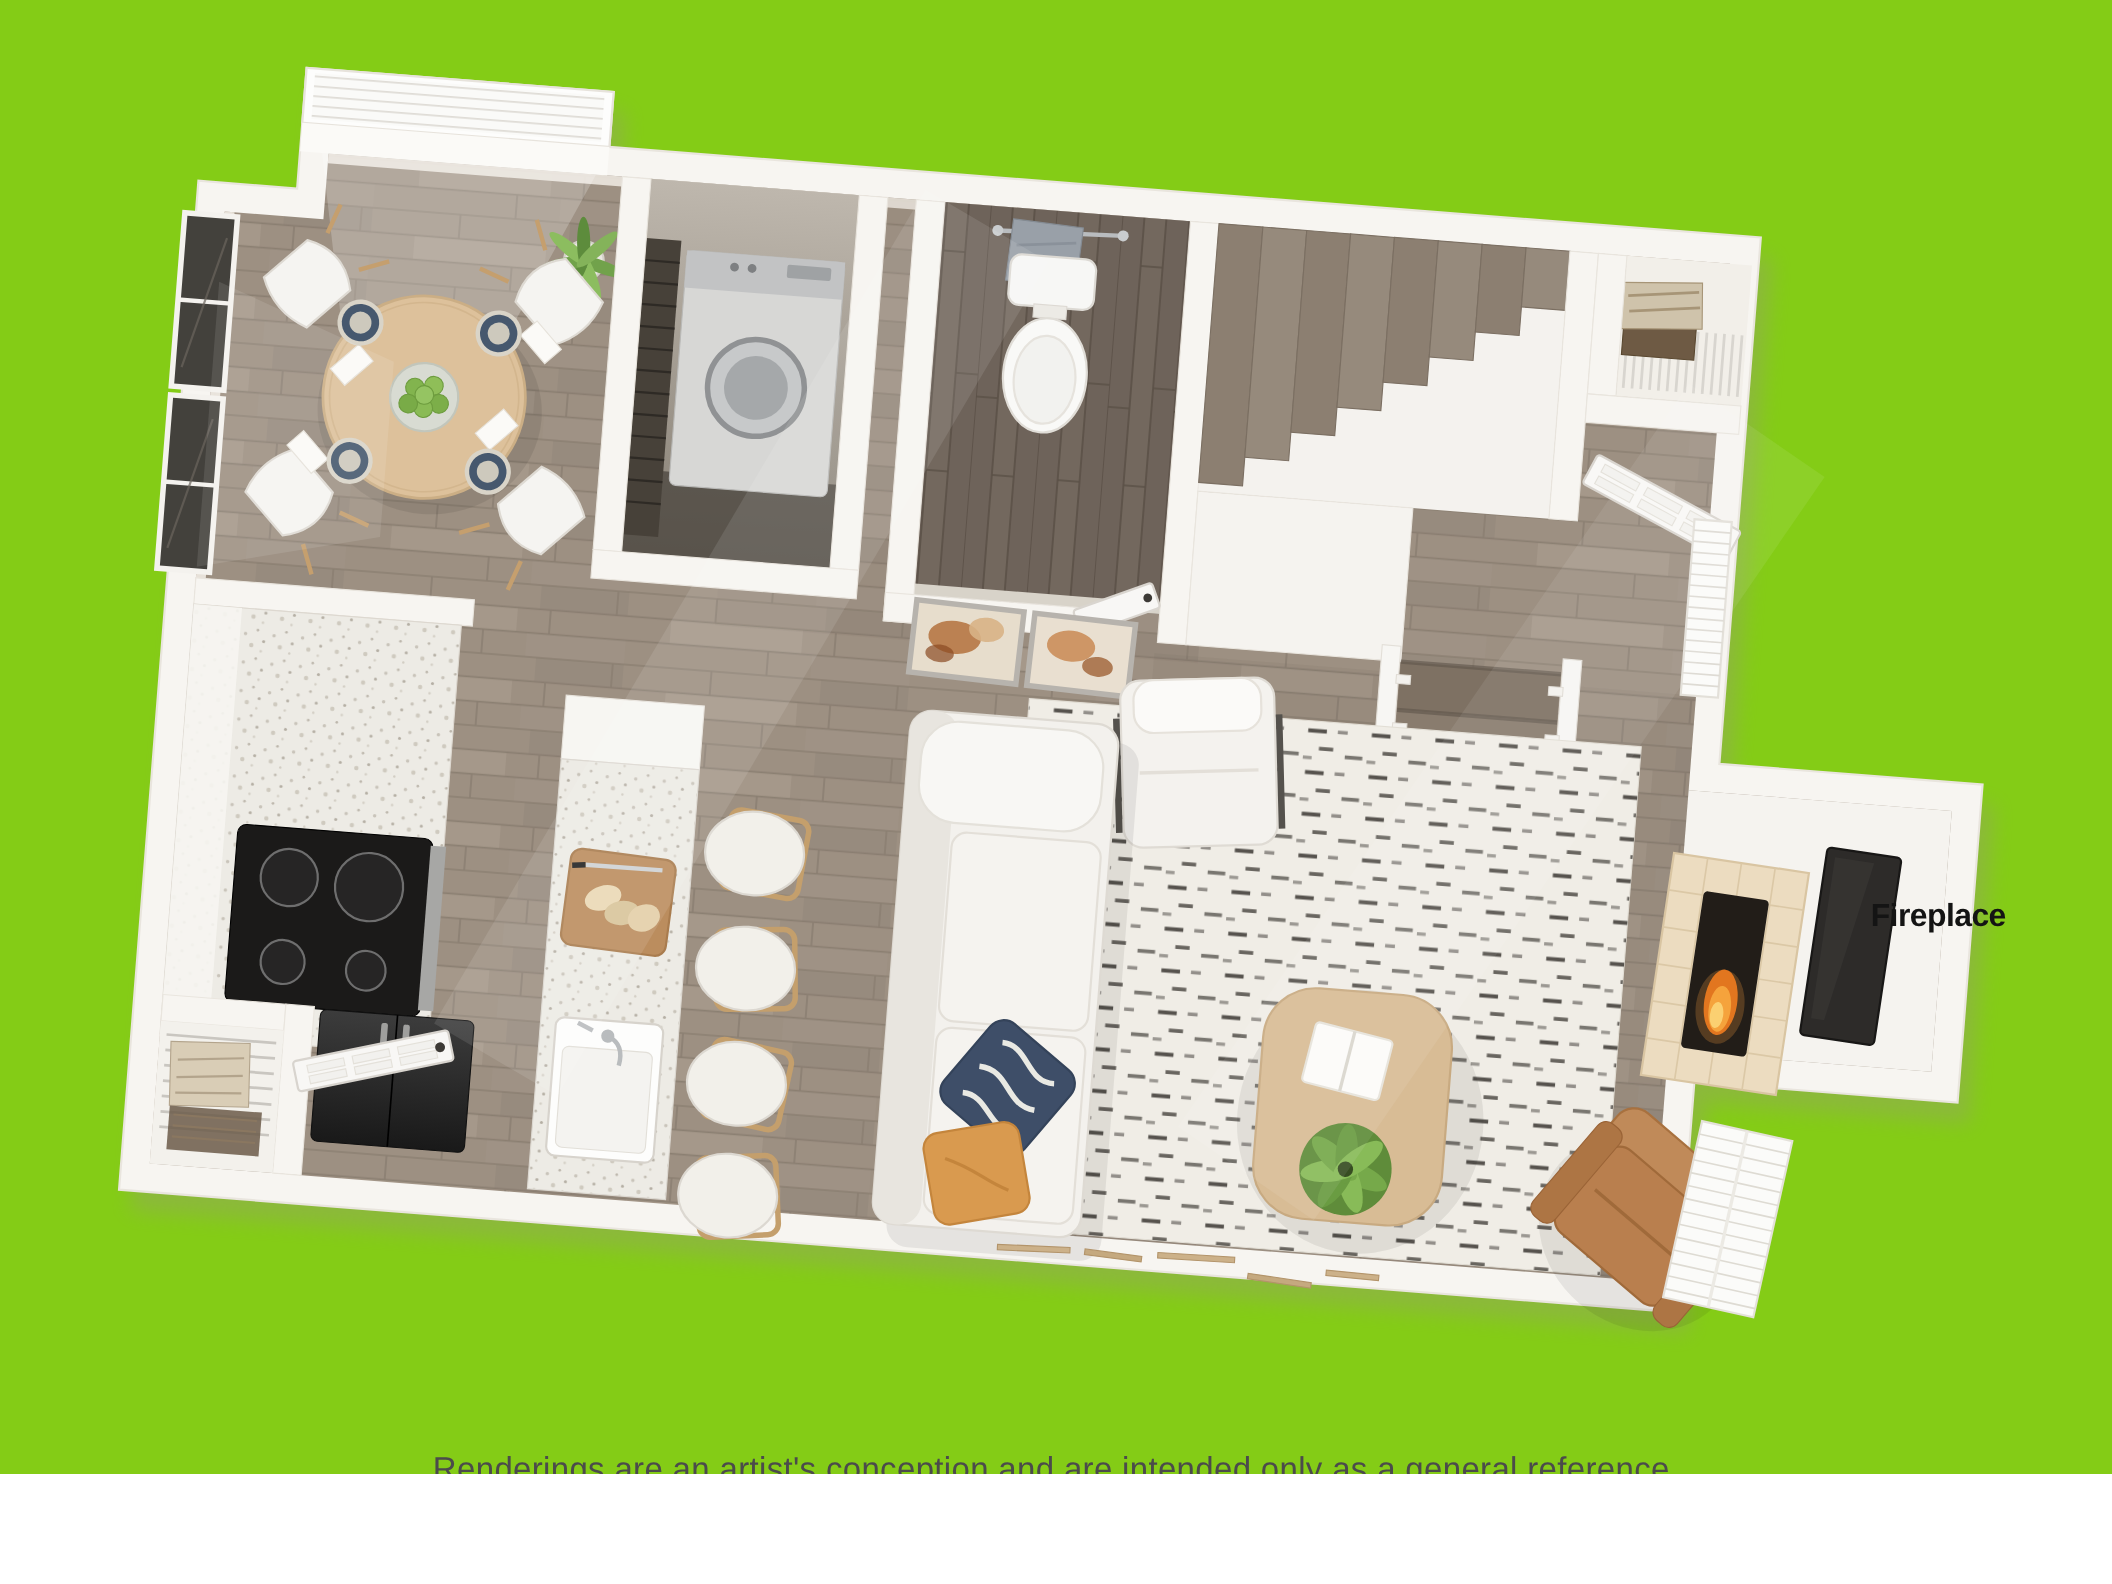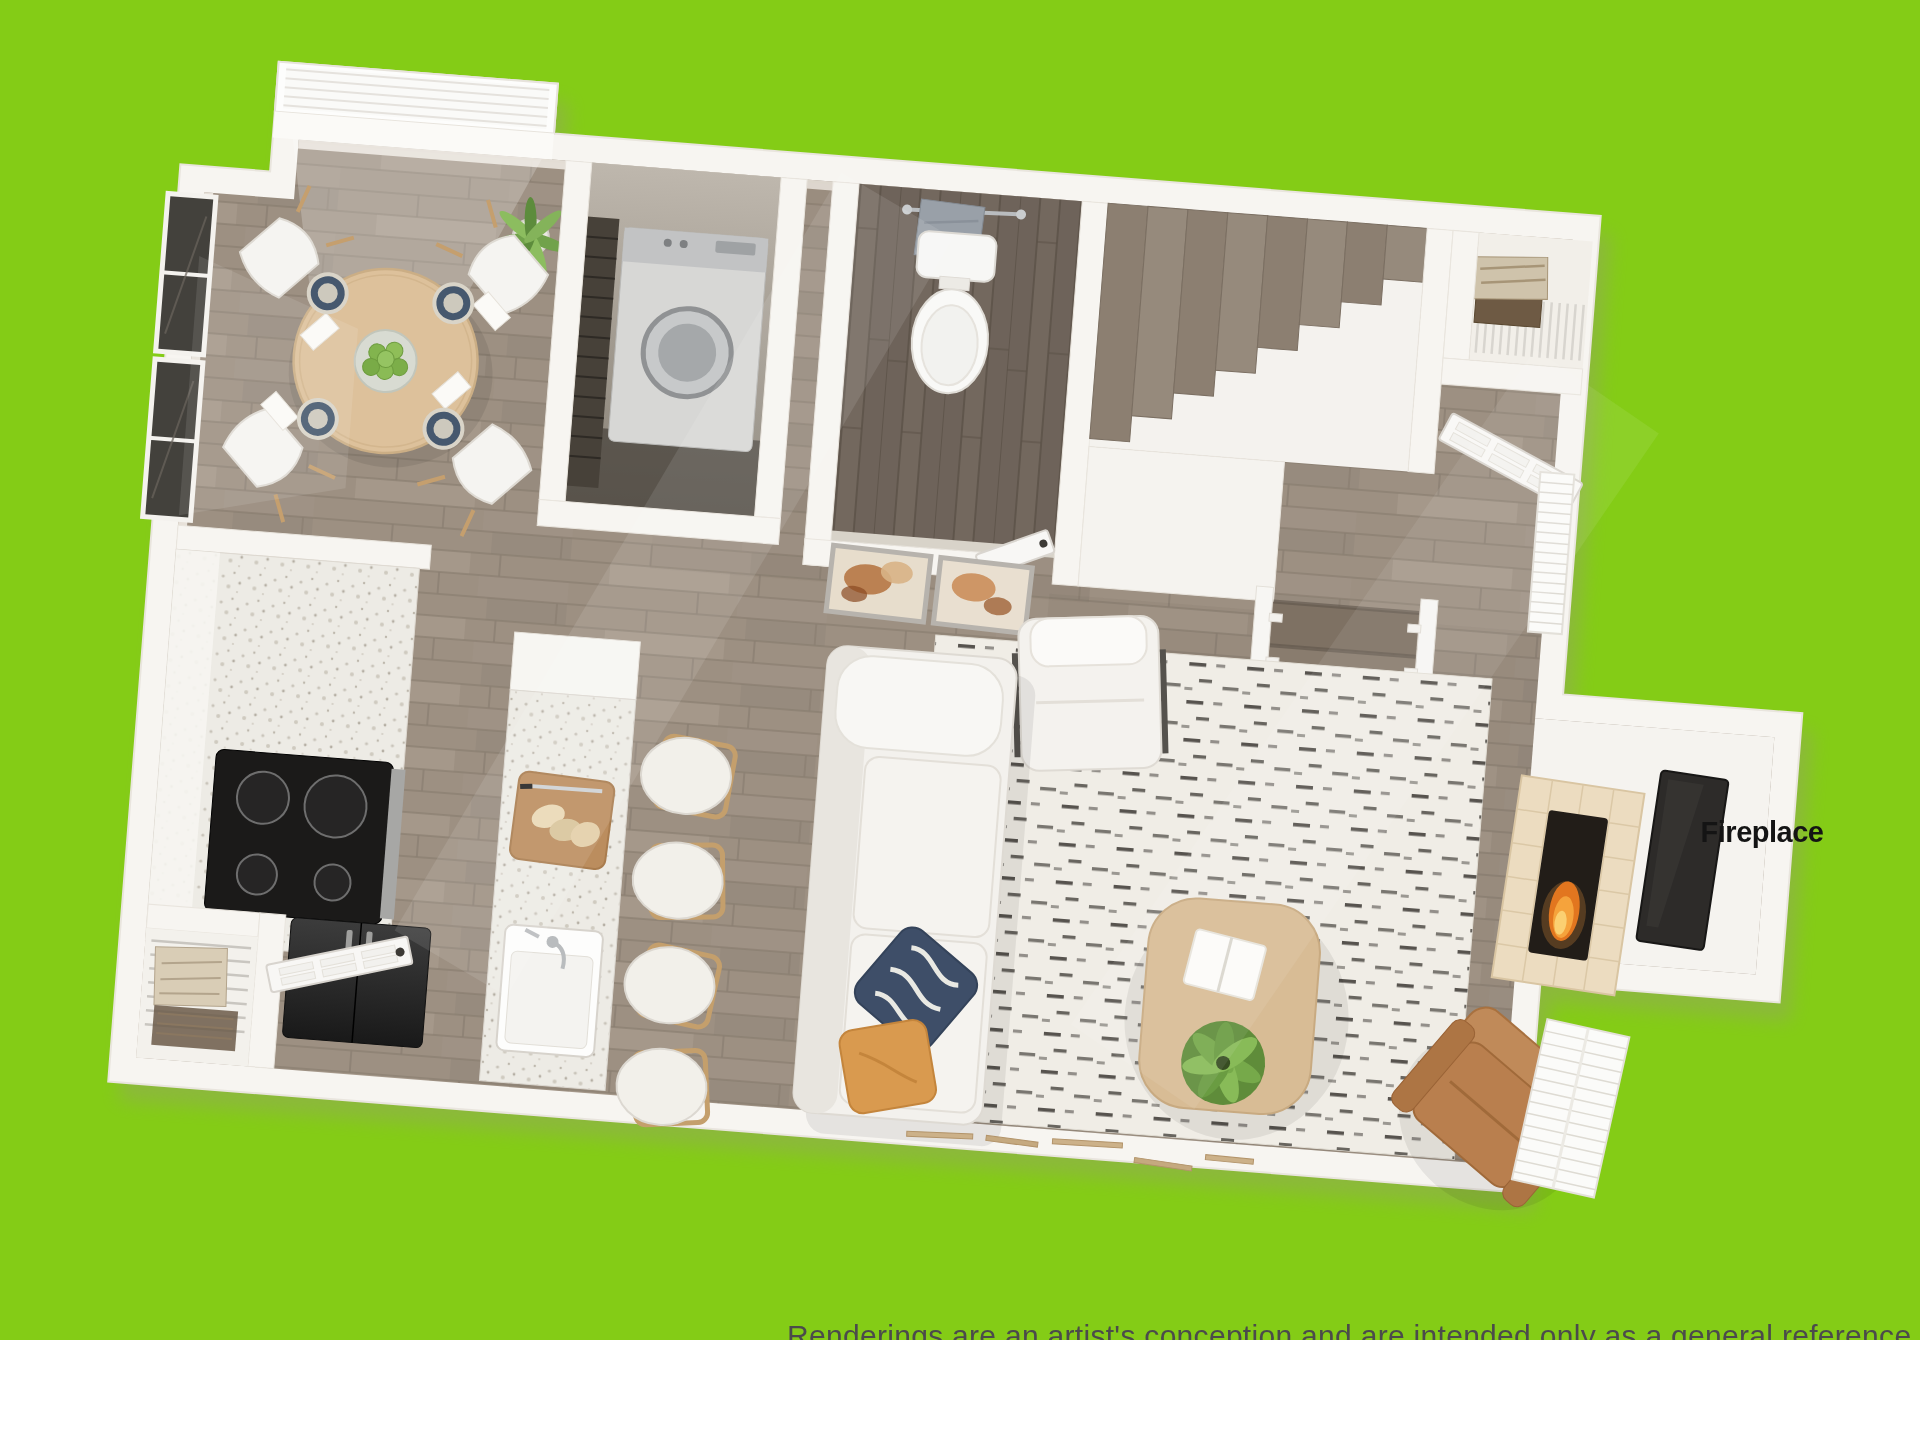--- a/index.html
+++ b/index.html
@@ -1,21 +1,21 @@
 <!DOCTYPE html>
 <html><head>
 <meta charset="utf-8">
 <style>
   html,body{margin:0;padding:0;background:#ffffff;}
   .canvas{position:relative;width:1920px;height:1340px;background:#84cc16;overflow:hidden;
           font-family:"Liberation Sans", sans-serif;}
   .plan-svg{position:absolute;left:0;top:0;}
   .disclaimer{position:absolute;left:0;top:1308px;width:100%;text-align:center;
               font-size:30px;line-height:56px;color:#4b4b4b;letter-spacing:0.3px;}
-  .disclaimer p{margin:0;text-align:right;}
+  .disclaimer p{margin:0;}
   .fp-label{font-family:"Liberation Sans", sans-serif;font-weight:bold;font-size:29px;
             letter-spacing:-0.5px;fill:#141414;}
 </style>
 </head>
 <body>
 
 <div class="canvas">
 
 <svg class="plan-svg" width="1920" height="1440" viewBox="0 0 1920 1440">
   <defs>

